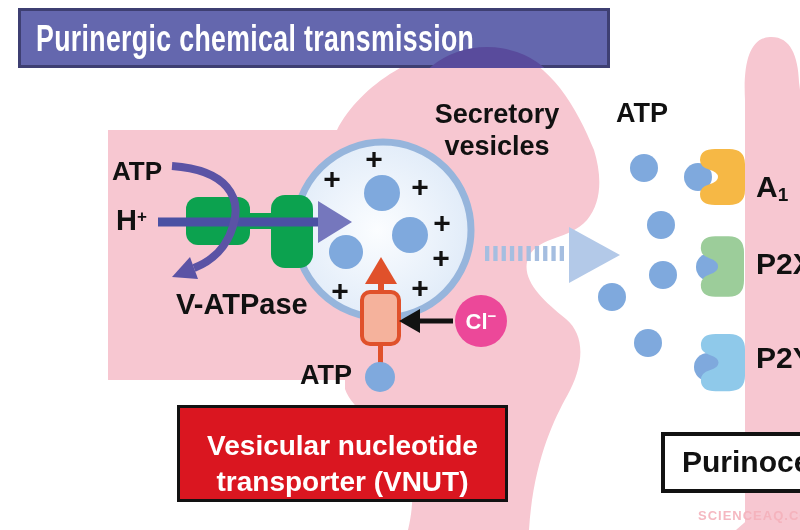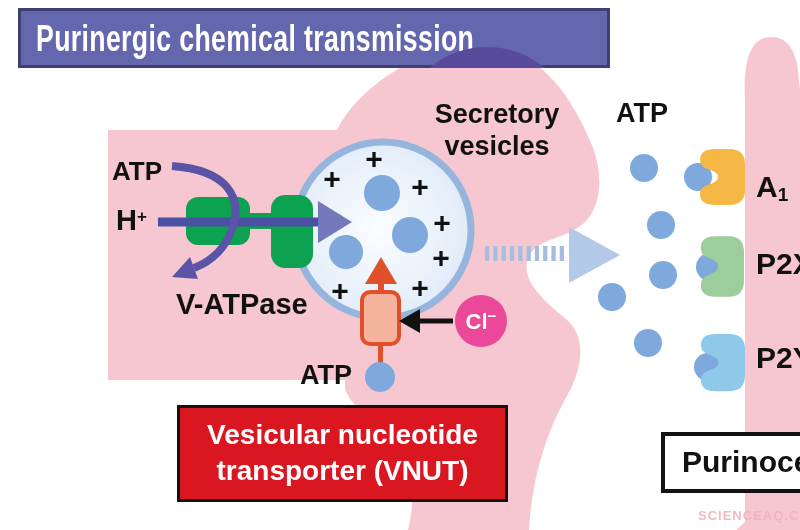--- a/index.html
+++ b/index.html
@@ -43,21 +43,21 @@
   .lbl-secretory{left:400px;top:98px;width:194px;text-align:center;font-size:27px;line-height:32px;}
   .lbl-atp-top{left:616px;top:98px;font-size:27px;}
   .lbl-atp-bottom{left:300px;top:360px;font-size:27px;}
   .lbl-a1{left:756px;top:158px;font-size:30px;margin-top:12px;}
   .lbl-p2x{left:756px;top:247px;font-size:30px;}
   .lbl-p2y{left:756px;top:341px;font-size:30px;}
   
   .vnut-box{
     position:absolute;left:177px;top:405px;width:331px;height:97px;z-index:4;
     box-sizing:border-box;background:#da1620;border:3px solid #121212;
-    color:#fff;text-align:center;font-size:28px;line-height:36px;padding-top:9px;
+    color:#fff;text-align:center;font-size:28px;line-height:36px;padding-top:20px;
   }
   .purino-box{
     position:absolute;left:661px;top:432px;width:240px;height:61px;z-index:4;
     box-sizing:border-box;background:#fff;border:4px solid #121212;
     color:#111;font-size:30px;line-height:52px;padding-left:17px;
   }
   .watermark{
     position:absolute;left:698px;top:508px;z-index:5;font-size:13px;font-weight:bold;
     color:rgba(244,176,186,0.9);letter-spacing:1px;
   }

